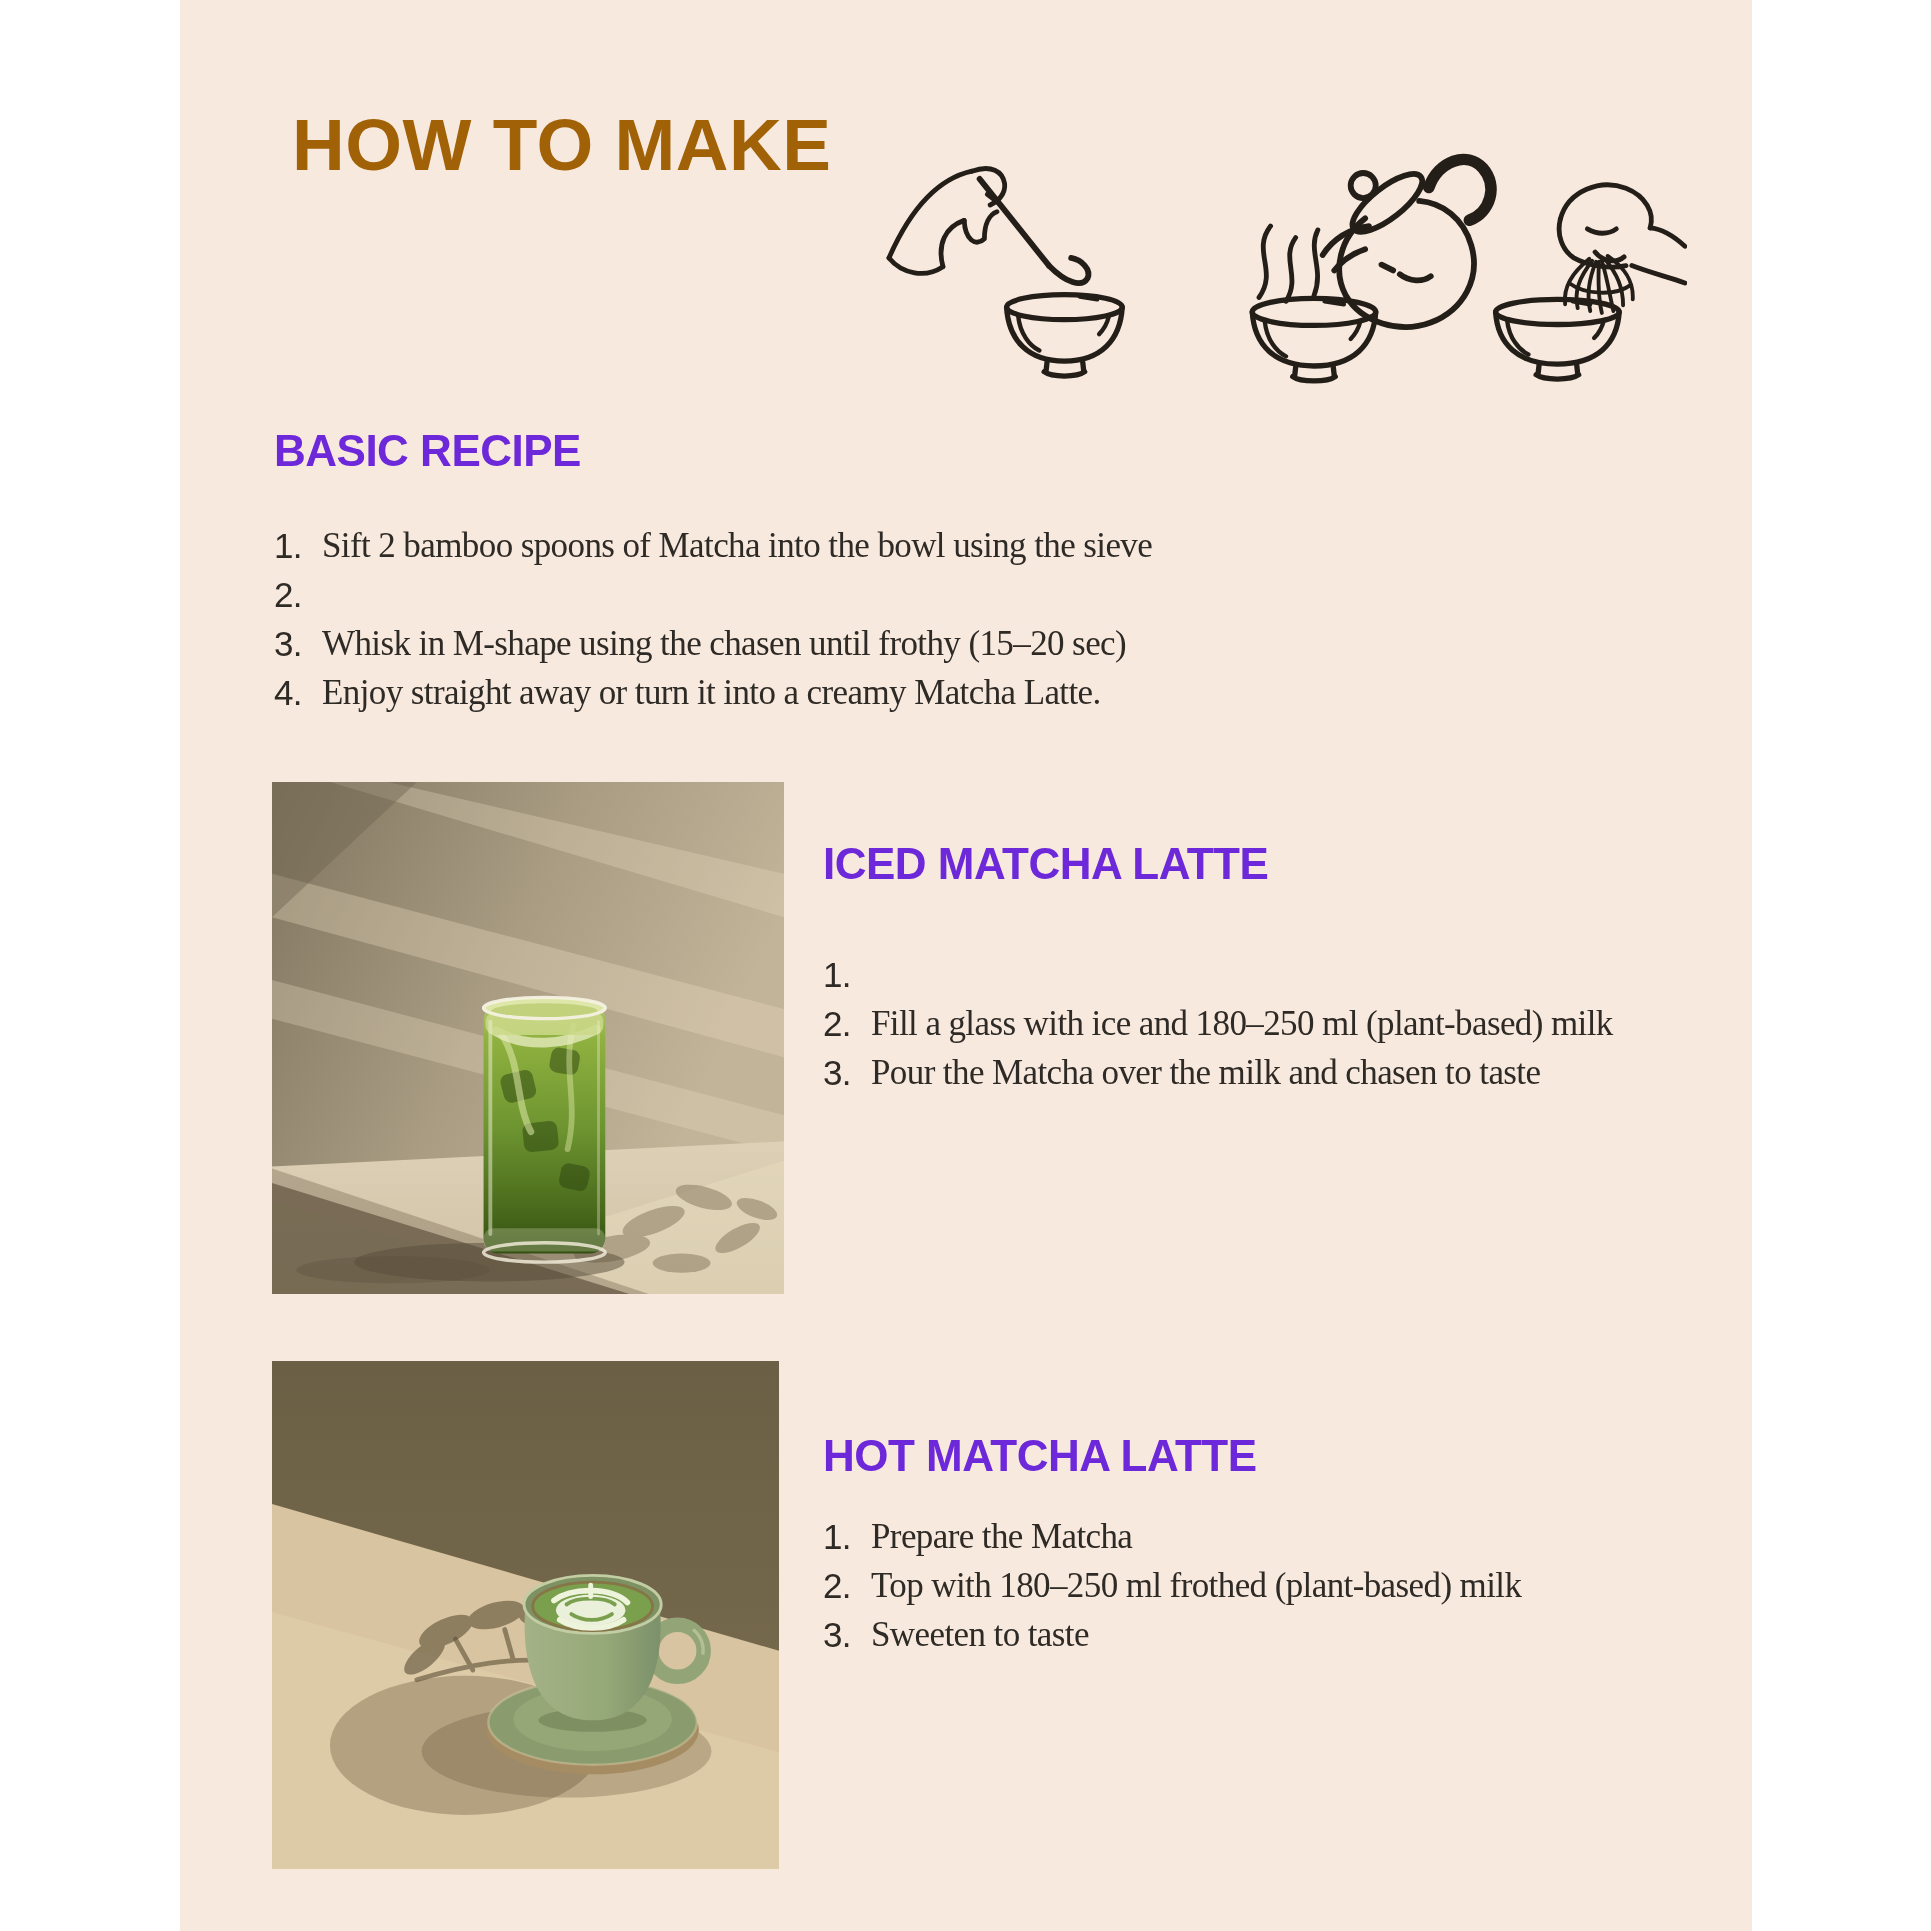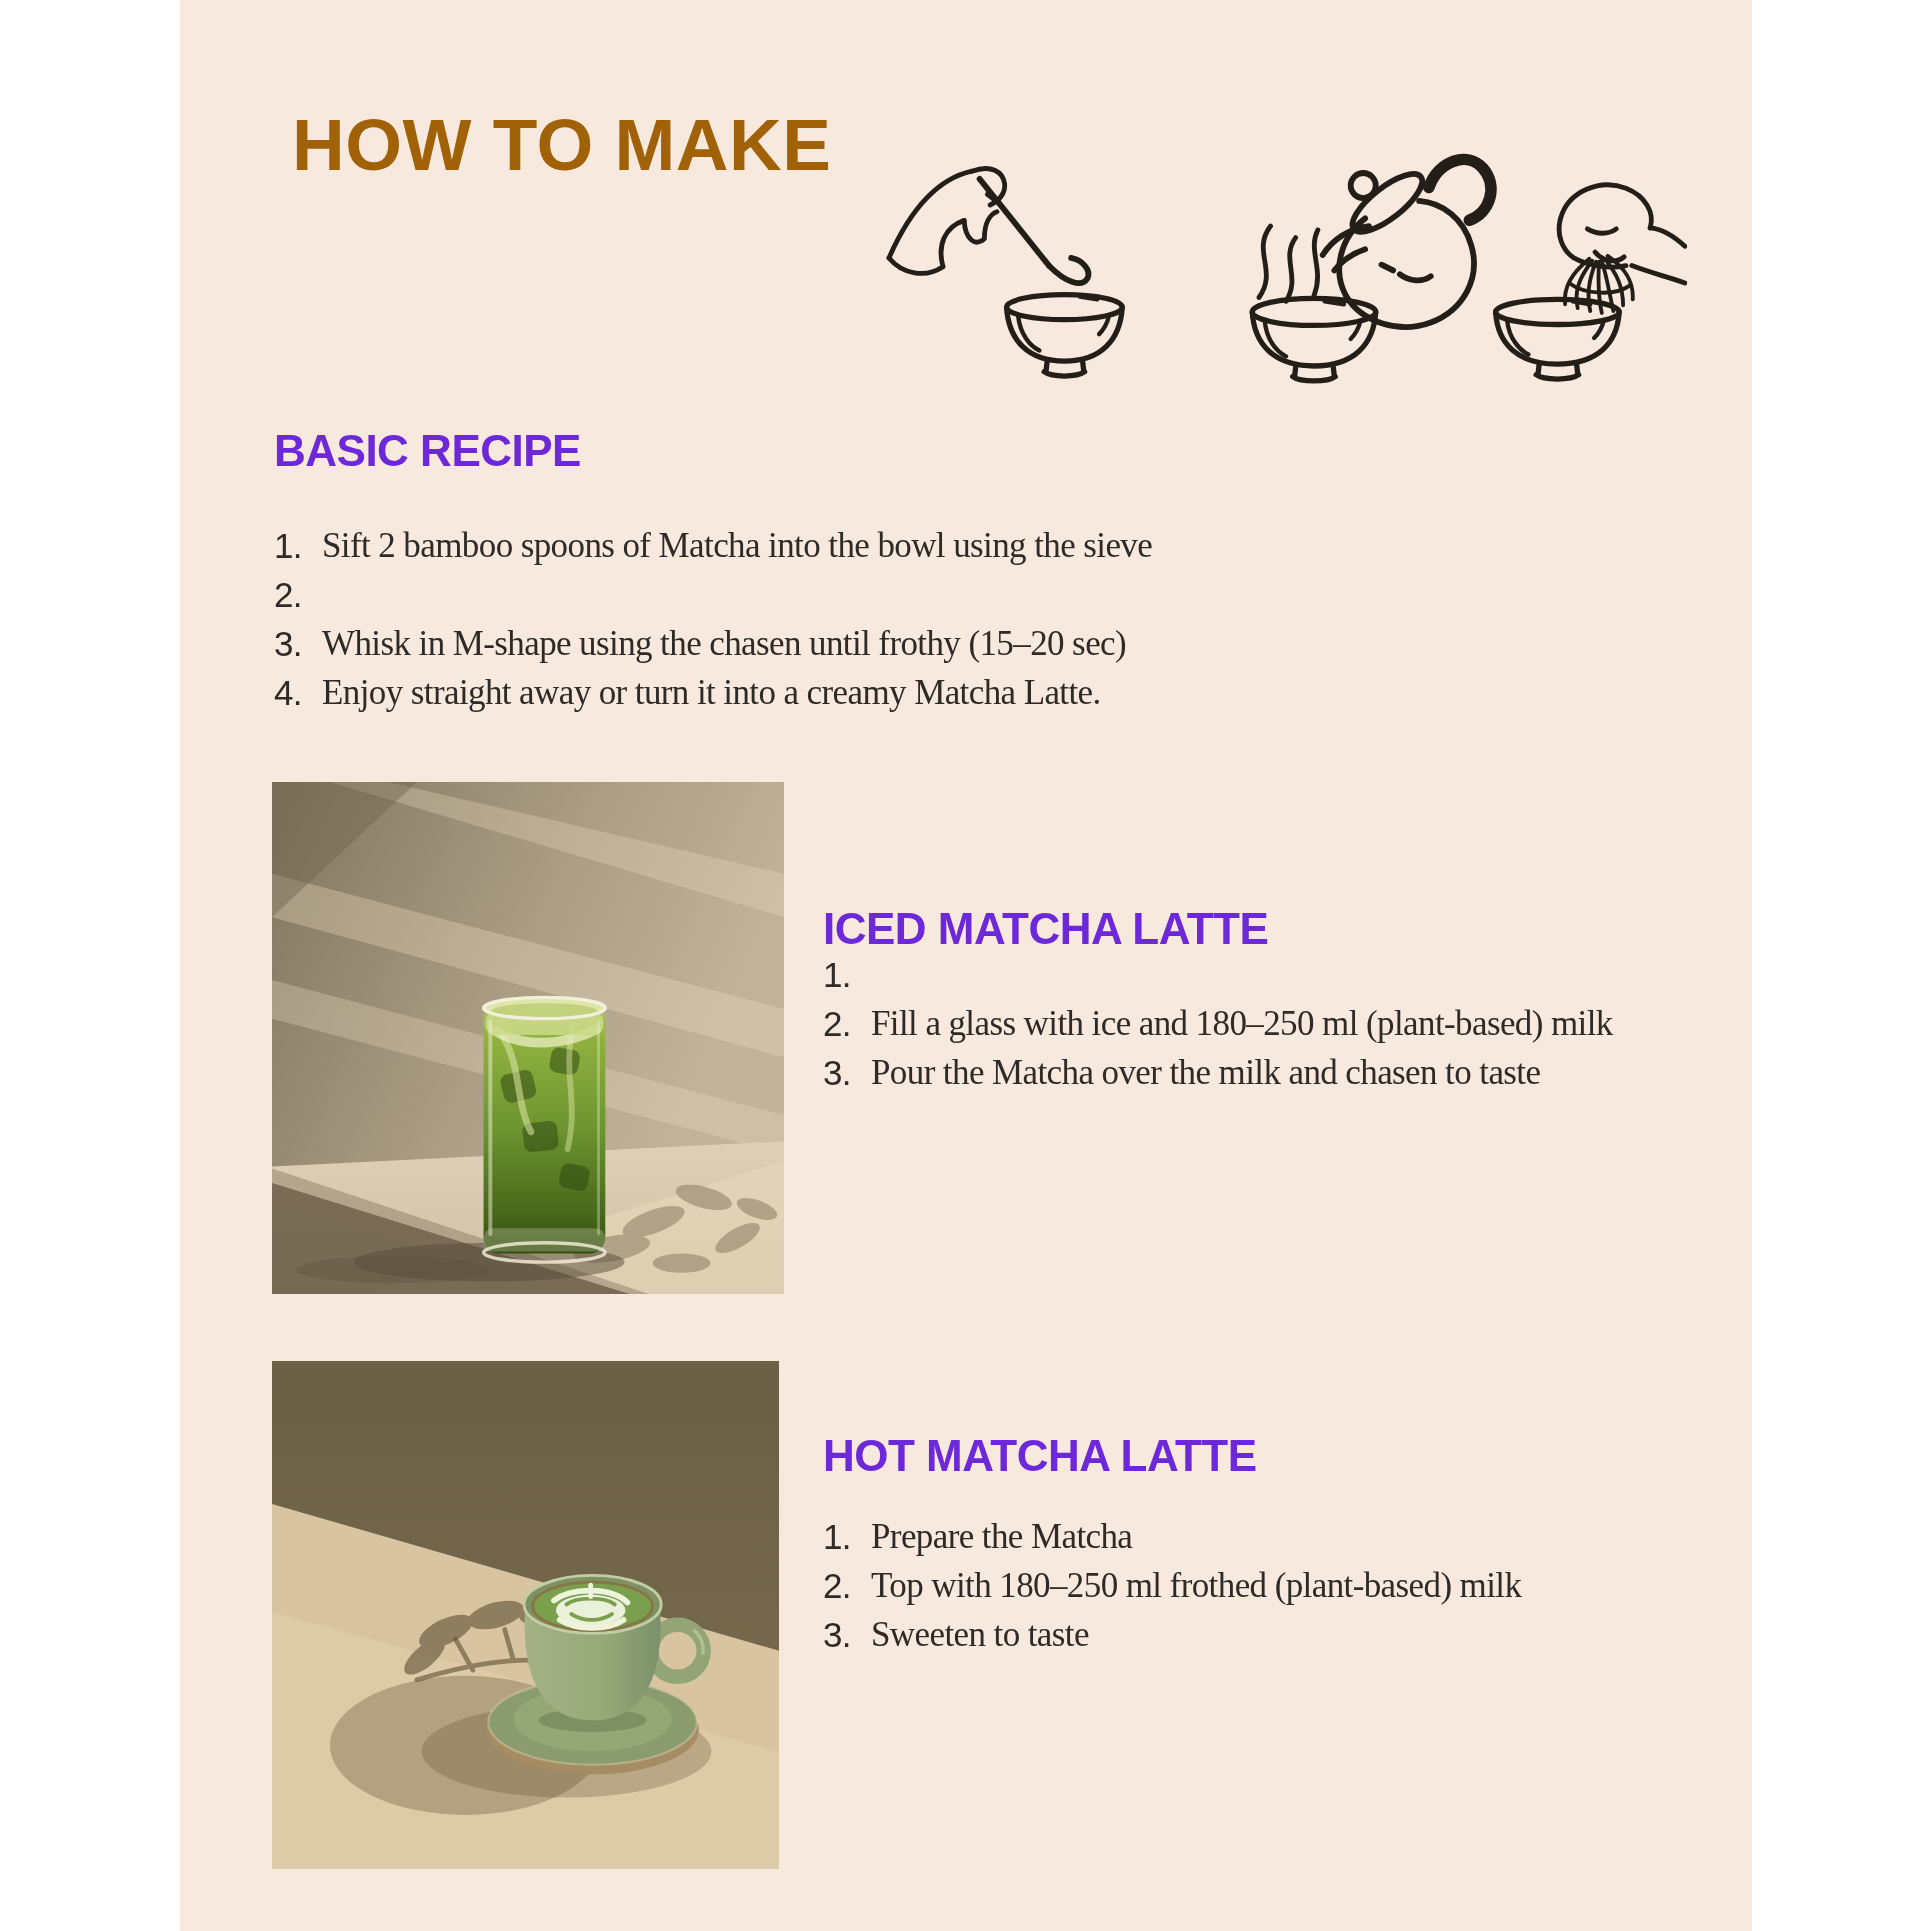--- a/index.html
+++ b/index.html
@@ -196,21 +196,21 @@
     <ellipse cx="282" cy="234" rx="63" ry="11" fill="#dfe6a9"></ellipse>
     <ellipse cx="282" cy="237" rx="55" ry="8" fill="#b9cc70" opacity="0.8"></ellipse>
     <ellipse cx="282" cy="234" rx="63" ry="11" fill="none" stroke="#f4f1e1" stroke-width="3.5" opacity="0.95"></ellipse>
     <path d="M226,248 L226,468" stroke="#f2eedd" stroke-width="4" opacity="0.5" stroke-linecap="round"></path>
     <path d="M338,248 L338,468" stroke="#f2eedd" stroke-width="3" opacity="0.35" stroke-linecap="round"></path>
     <rect x="219" y="462" width="126" height="24" rx="10" fill="#d7d6bd" opacity="0.3"></rect>
     <ellipse cx="282" cy="487" rx="63" ry="10" fill="none" stroke="#efe9d6" stroke-width="3.5" opacity="0.85"></ellipse>
   </svg>
 </div>
 
-<div class="section-heading" style="left:823px;top:904px">ICED MATCHA LATTE</div>
+<div class="section-heading" style="left:823px;top:839px">ICED MATCHA LATTE</div>
 <div class="steps" style="left:823px;top:950px;width:927px">
     <div class="step">
       <span class="num">1.</span>
     </div>
     <div class="step">
       <span class="num">2.</span>
       <span class="txt">Fill a glass with ice and 180–250 ml (plant-based) milk</span>
     </div>
     <div class="step">
       <span class="num">3.</span>

